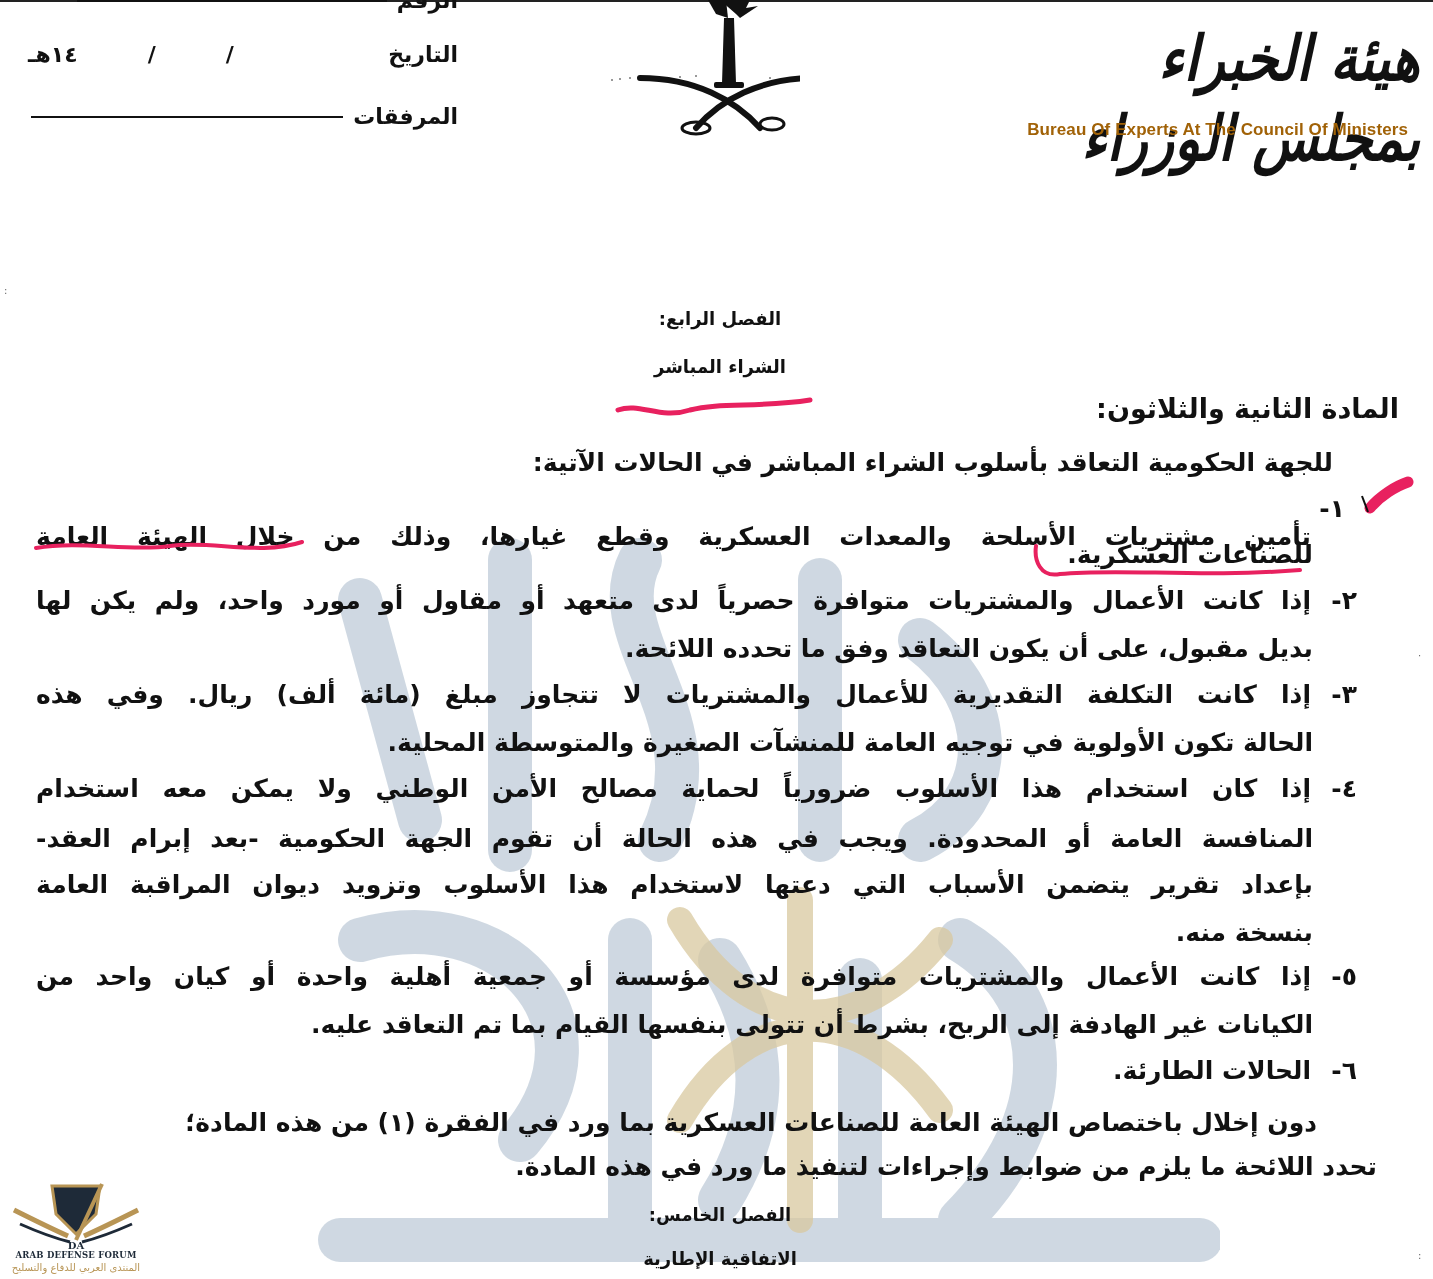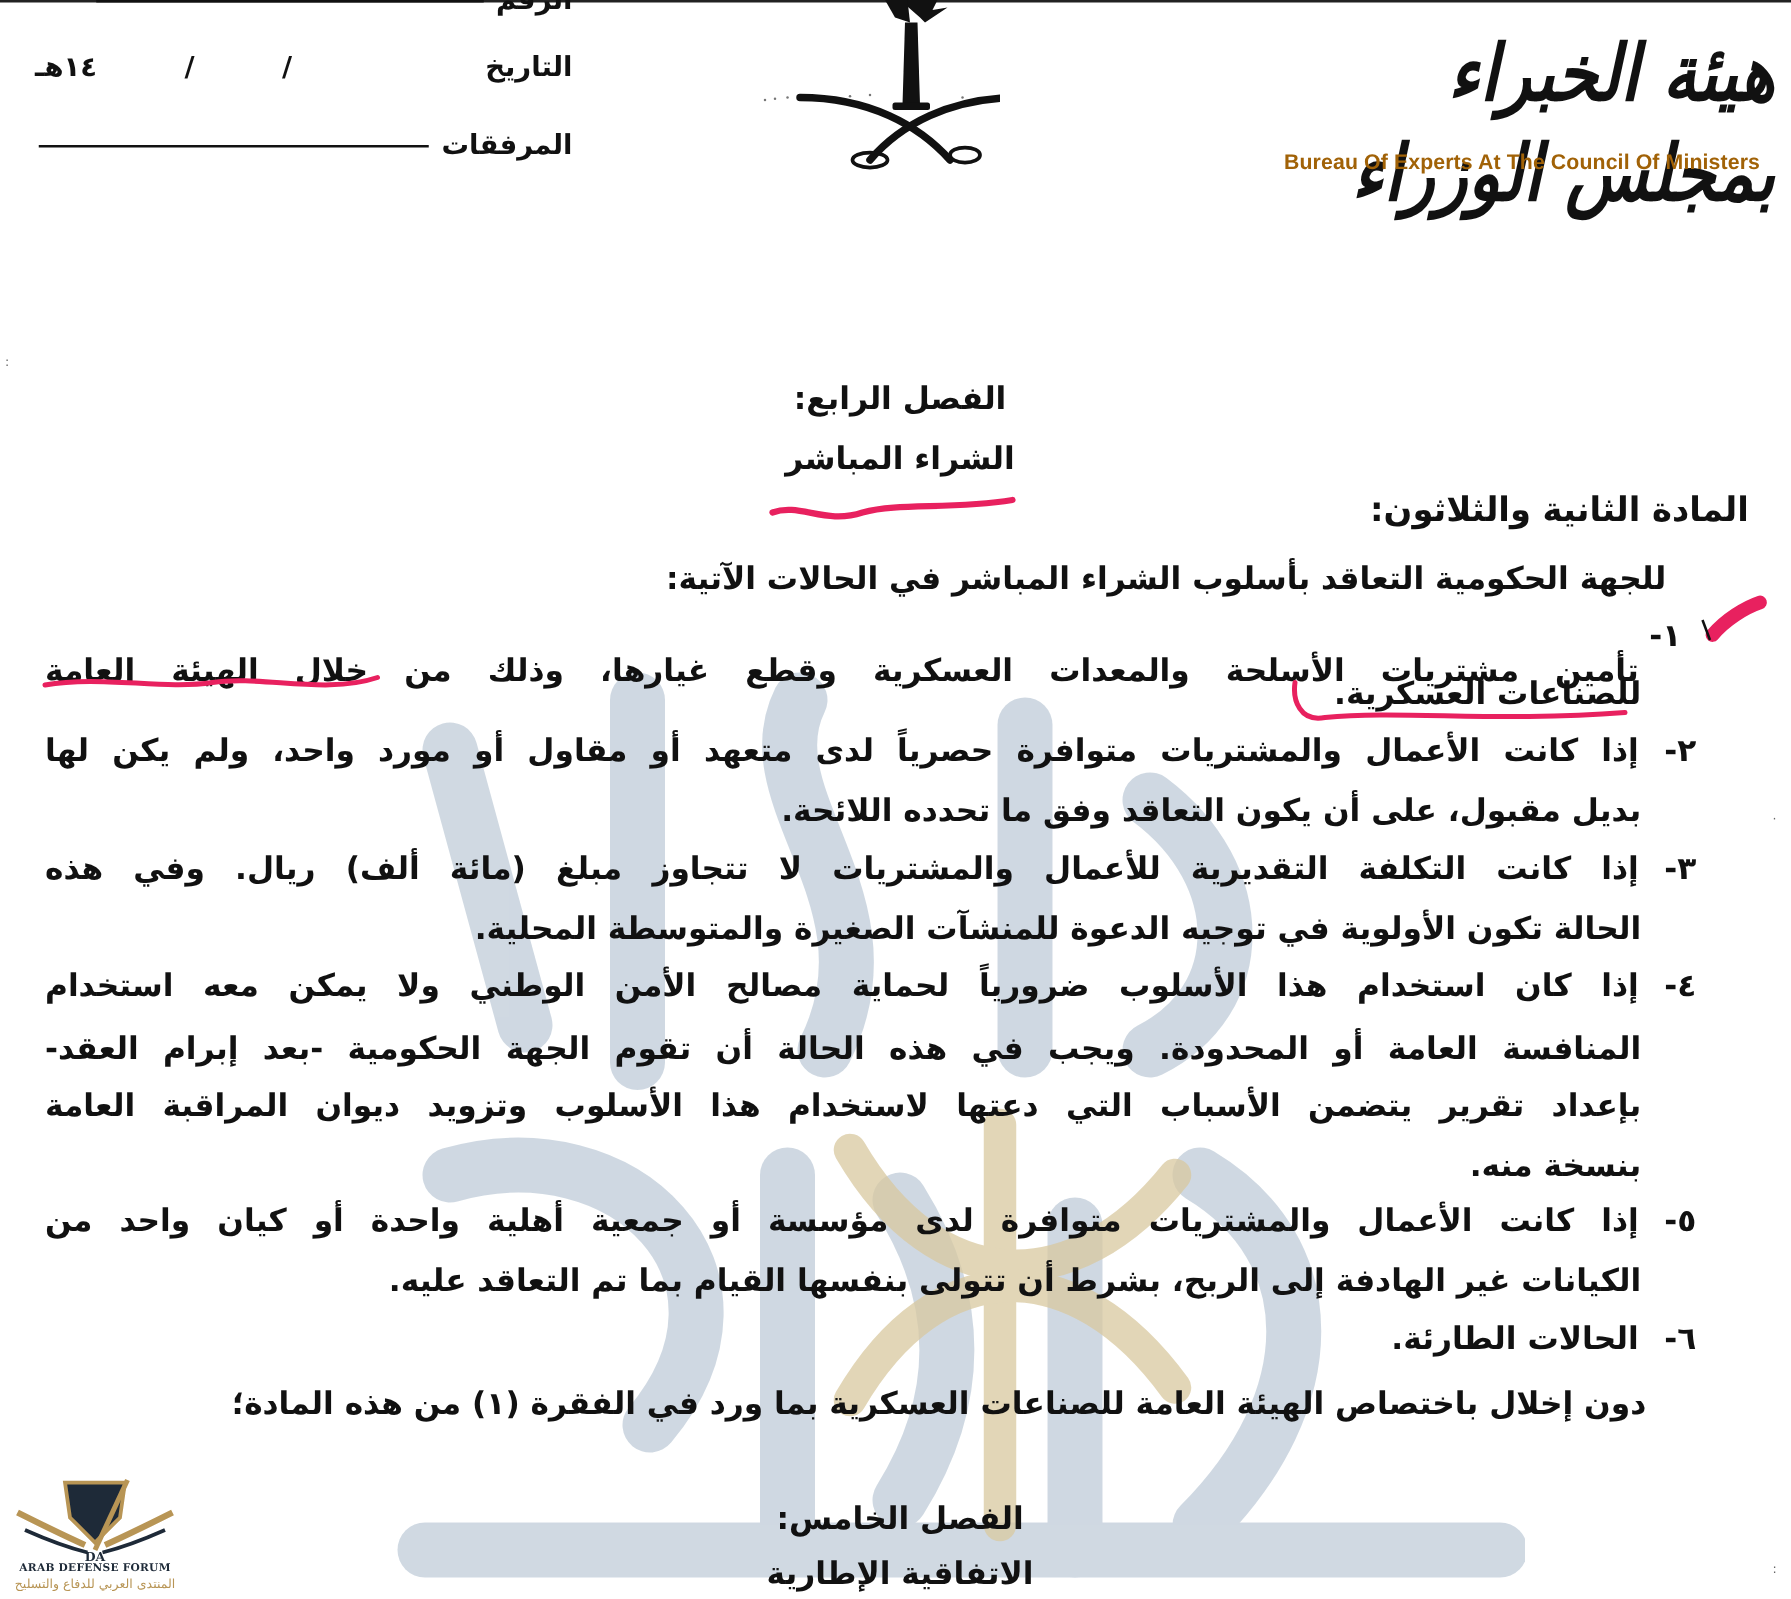--- a/index.html
+++ b/index.html
@@ -35,21 +35,21 @@
     letter-spacing:0.1px;
   }
 
   
   .watermark { position:absolute; left:300px; top:520px; width:920px; height:760px; pointer-events:none; }
 
   
   .doc { position:absolute; left:0; top:0; width:1433px; height:1279px; direction:rtl; }
   .t { position:absolute; font-weight:bold; font-size:25px; line-height:34px; white-space:nowrap; color:#111; }
   .center { text-align:center; }
-  .chapter-title { font-size:25px; }
+  .chapter-title { font-size:18px; }
   .article-title { font-size:27px; }
   .just { text-align-last:justify; text-align:justify; }
 
   .pink { position:absolute; pointer-events:none; }
 
   .badge { position:absolute; left:10px; top:1180px; width:132px; height:98px; }
   .badge-en { position:absolute; left:0; top:70px; width:132px; text-align:center; font-family:"DejaVu Serif", serif; font-size:8.5px; font-weight:bold; color:#1e2a38; letter-spacing:0.2px; }
   .badge-ar { position:absolute; left:0; top:82px; width:132px; text-align:center; font-size:10px; color:#b89555; direction:rtl; }
   .edge-dots { position:absolute; font-size:10px; color:#666; }
 </style>
@@ -139,36 +139,37 @@
   <div class="t" style="right:88px; top:492px;">١-</div>
   <div class="t just" style="right:122px; left:36px; top:492px;margin-top:28px;">تأمين مشتريات الأسلحة والمعدات العسكرية وقطع غيارها، وذلك من خلال الهيئة العامة</div>
   <div class="t" style="right:120px; top:538px;">للصناعات العسكرية.</div>
 
   <div class="t" style="right:76px; top:584px;">٢-</div>
   <div class="t just" style="right:122px; left:36px; top:584px;">إذا كانت الأعمال والمشتريات متوافرة حصرياً لدى متعهد أو مقاول أو مورد واحد، ولم يكن لها</div>
   <div class="t" style="right:120px; top:632px;">بديل مقبول، على أن يكون التعاقد وفق ما تحدده اللائحة.</div>
 
   <div class="t" style="right:76px; top:678px;">٣-</div>
   <div class="t just" style="right:122px; left:36px; top:678px;">إذا كانت التكلفة التقديرية للأعمال والمشتريات لا تتجاوز مبلغ (مائة ألف) ريال. وفي هذه</div>
-  <div class="t" style="right:120px; top:726px;">الحالة تكون الأولوية في توجيه الدعوة للمنشآت الصغيرة والمتوسطة المحلية.</div>
+  <div class="t" style="right:120px; top:726px;">الحالة تكون الأولوية في توجيه العامة للمنشآت الصغيرة والمتوسطة المحلية.</div>
 
   <div class="t" style="right:76px; top:772px;">٤-</div>
   <div class="t just" style="right:122px; left:36px; top:772px;">إذا كان استخدام هذا الأسلوب ضرورياً لحماية مصالح الأمن الوطني ولا يمكن معه استخدام</div>
   <div class="t just" style="right:120px; left:36px; top:822px;">المنافسة العامة أو المحدودة. ويجب في هذه الحالة أن تقوم الجهة الحكومية -بعد إبرام العقد-</div>
   <div class="t just" style="right:120px; left:36px; top:868px;">بإعداد تقرير يتضمن الأسباب التي دعتها لاستخدام هذا الأسلوب وتزويد ديوان المراقبة العامة</div>
   <div class="t" style="right:120px; top:916px;">بنسخة منه.</div>
 
   <div class="t" style="right:76px; top:960px;">٥-</div>
   <div class="t just" style="right:122px; left:36px; top:960px;">إذا كانت الأعمال والمشتريات متوافرة لدى مؤسسة أو جمعية أهلية واحدة أو كيان واحد من</div>
   <div class="t" style="right:120px; top:1008px;">الكيانات غير الهادفة إلى الربح، بشرط أن تتولى بنفسها القيام بما تم التعاقد عليه.</div>
 
   <div class="t" style="right:76px; top:1054px;">٦-</div>
   <div class="t" style="right:122px; top:1054px;">الحالات الطارئة.</div>
 
   <div class="t" style="right:116px; top:1106px;">دون إخلال باختصاص الهيئة العامة للصناعات العسكرية بما ورد في الفقرة (١) من هذه المادة؛</div>
+  <div class="t" style="right:56px; top:1150px;">تحدد اللائحة ما يلزم من ضوابط وإجراءات لتنفيذ ما ورد في هذه المادة.</div>
 
   <div class="t center chapter-title" style="left:560px; width:320px; top:1198px;">الفصل الخامس:</div>
   <div class="t center chapter-title" style="left:560px; width:320px; top:1242px;">الاتفاقية الإطارية</div>
 </div>
 
 <svg class="pink" style="left:0; top:0;" width="1433" height="1279">
   <g fill="none" stroke="#e8215f" stroke-linecap="round">
     <path d="M618 410 C 640 402, 660 420, 690 410 C 720 402, 760 408, 810 400" stroke-width="5"></path>
     <path d="M1370 508 C 1380 496, 1396 486, 1408 482" stroke-width="11"></path>
     <path d="M36 548 C 80 540, 130 552, 170 546 C 210 540, 260 556, 302 542" stroke-width="4"></path>

